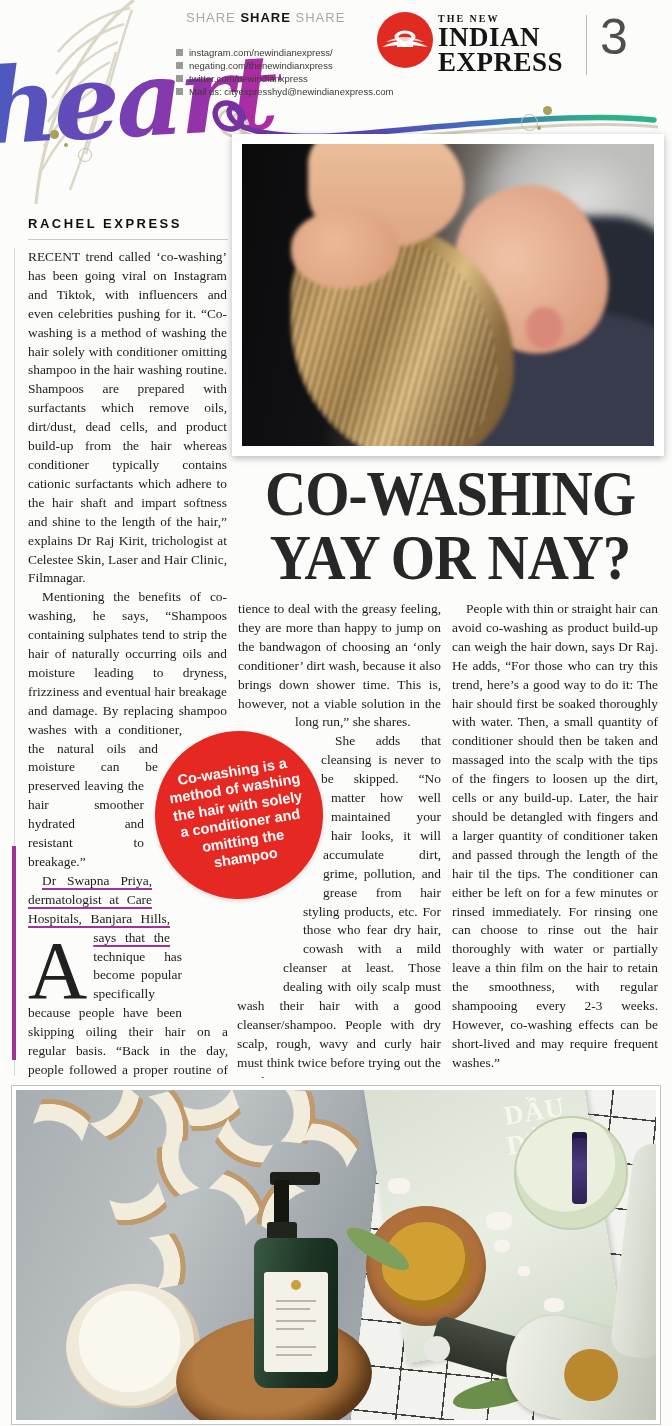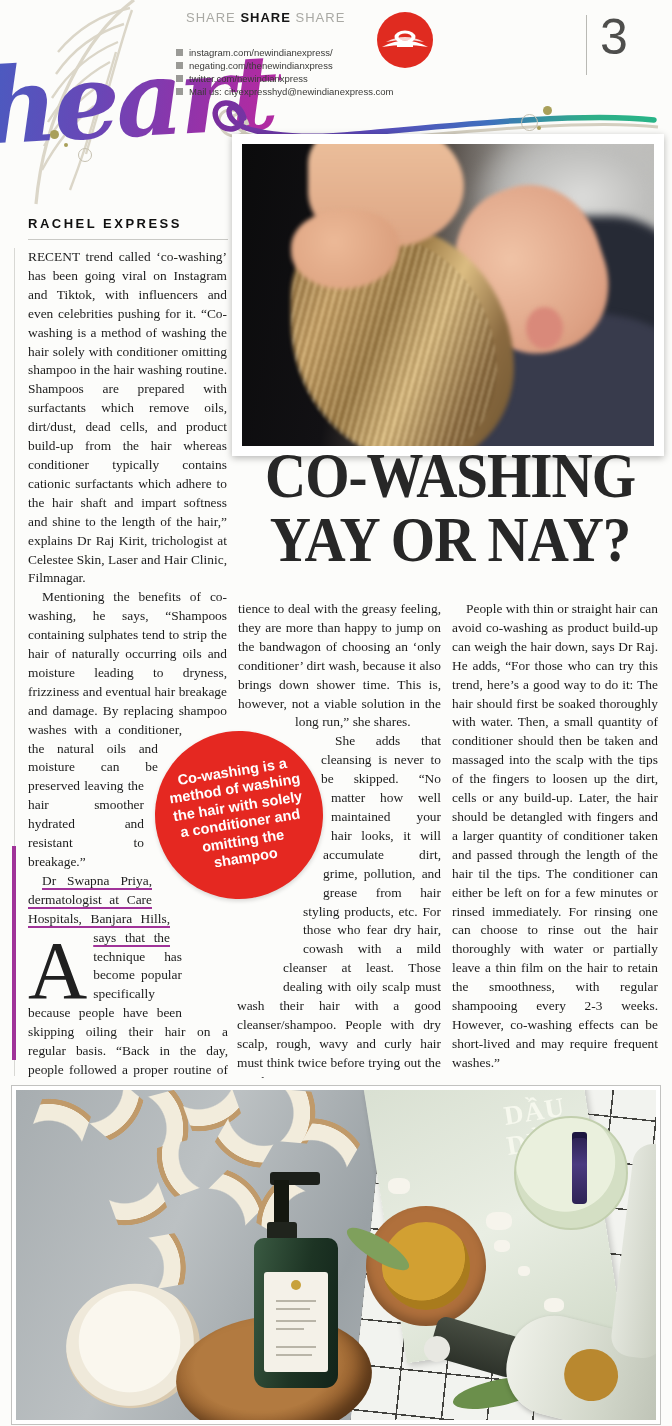--- a/index.html
+++ b/index.html
@@ -42,21 +42,21 @@
   .col p{margin:0;}
   .col p.ind{text-indent:14px;}
   .dropcap{float:left;font-family:"Liberation Serif",serif;font-weight:400;font-size:82px;line-height:66px;
            padding:4px 6px 0 0;color:#202020;}
   .hl{text-decoration:underline;text-decoration-color:#a03399;text-decoration-thickness:2px;text-underline-offset:3px;}
   .sp-r{float:right;width:1px;}
   .wr{float:right;clear:right;}
   .sp-l{float:left;width:1px;}
   .wl{float:left;clear:left;}
   
-  .headline{position:absolute;left:234px;top:440px;width:432px;text-align:center;
+  .headline{position:absolute;left:234px;top:458px;width:432px;text-align:center;
             font-family:"Liberation Serif",serif;font-weight:bold;color:#272727;}
   .headline .l{display:block;font-size:57px;line-height:64px;letter-spacing:-1px;transform:scaleY(1.12);transform-origin:center top;}
   
   .pullquote{position:absolute;left:155px;top:731px;width:168px;height:168px;border-radius:50%;
              background:#e52821;display:flex;align-items:center;justify-content:center;text-align:center;
              transform:rotate(-9deg);box-shadow:0 2px 4px rgba(0,0,0,.15);}
   .pullquote span{font-family:"Liberation Sans",sans-serif;font-weight:bold;font-size:14.5px;line-height:17.5px;
                   color:#ffffff;padding:16px;}
   
   .photo-top{position:absolute;left:232px;top:134px;background:#fff;padding:10px;
@@ -179,20 +179,25 @@
   </div>
 
   <svg class="logo" viewBox="0 0 56 56">
     <circle cx="28" cy="28" r="28" fill="#e02b20"></circle>
     <ellipse cx="28" cy="25" rx="10.5" ry="6.5" fill="#fff"></ellipse>
     <ellipse cx="28" cy="25" rx="6.5" ry="3.5" fill="#e02b20"></ellipse>
     <path d="M5,35 Q28,22 51,35 Q28,31 5,35 Z" fill="#fff"></path>
     <path d="M9,30 Q28,20 47,30 Q28,26 9,30 Z" fill="#fff" opacity=".8"></path>
     <rect x="20" y="33" width="16" height="2" fill="#fff"></rect>
   </svg>
+  <div class="masthead">
+    <span class="mh-kicker">THE NEW</span>
+    <span class="mh-big">INDIAN</span>
+    <span class="mh-big">EXPRESS</span>
+  </div>
   <div class="pagedivider"></div>
   <div class="pagenum">3</div>
 
   <div class="byline">RACHEL EXPRESS</div>
   <div class="byline-rule"></div>
   <div class="leftrule"></div>
   <div class="quotebar"></div>
 
   <div class="col" style="left:28px;top:248px;width:200px;height:830px;">
     <div class="sp-r" style="height:488px;"></div>

